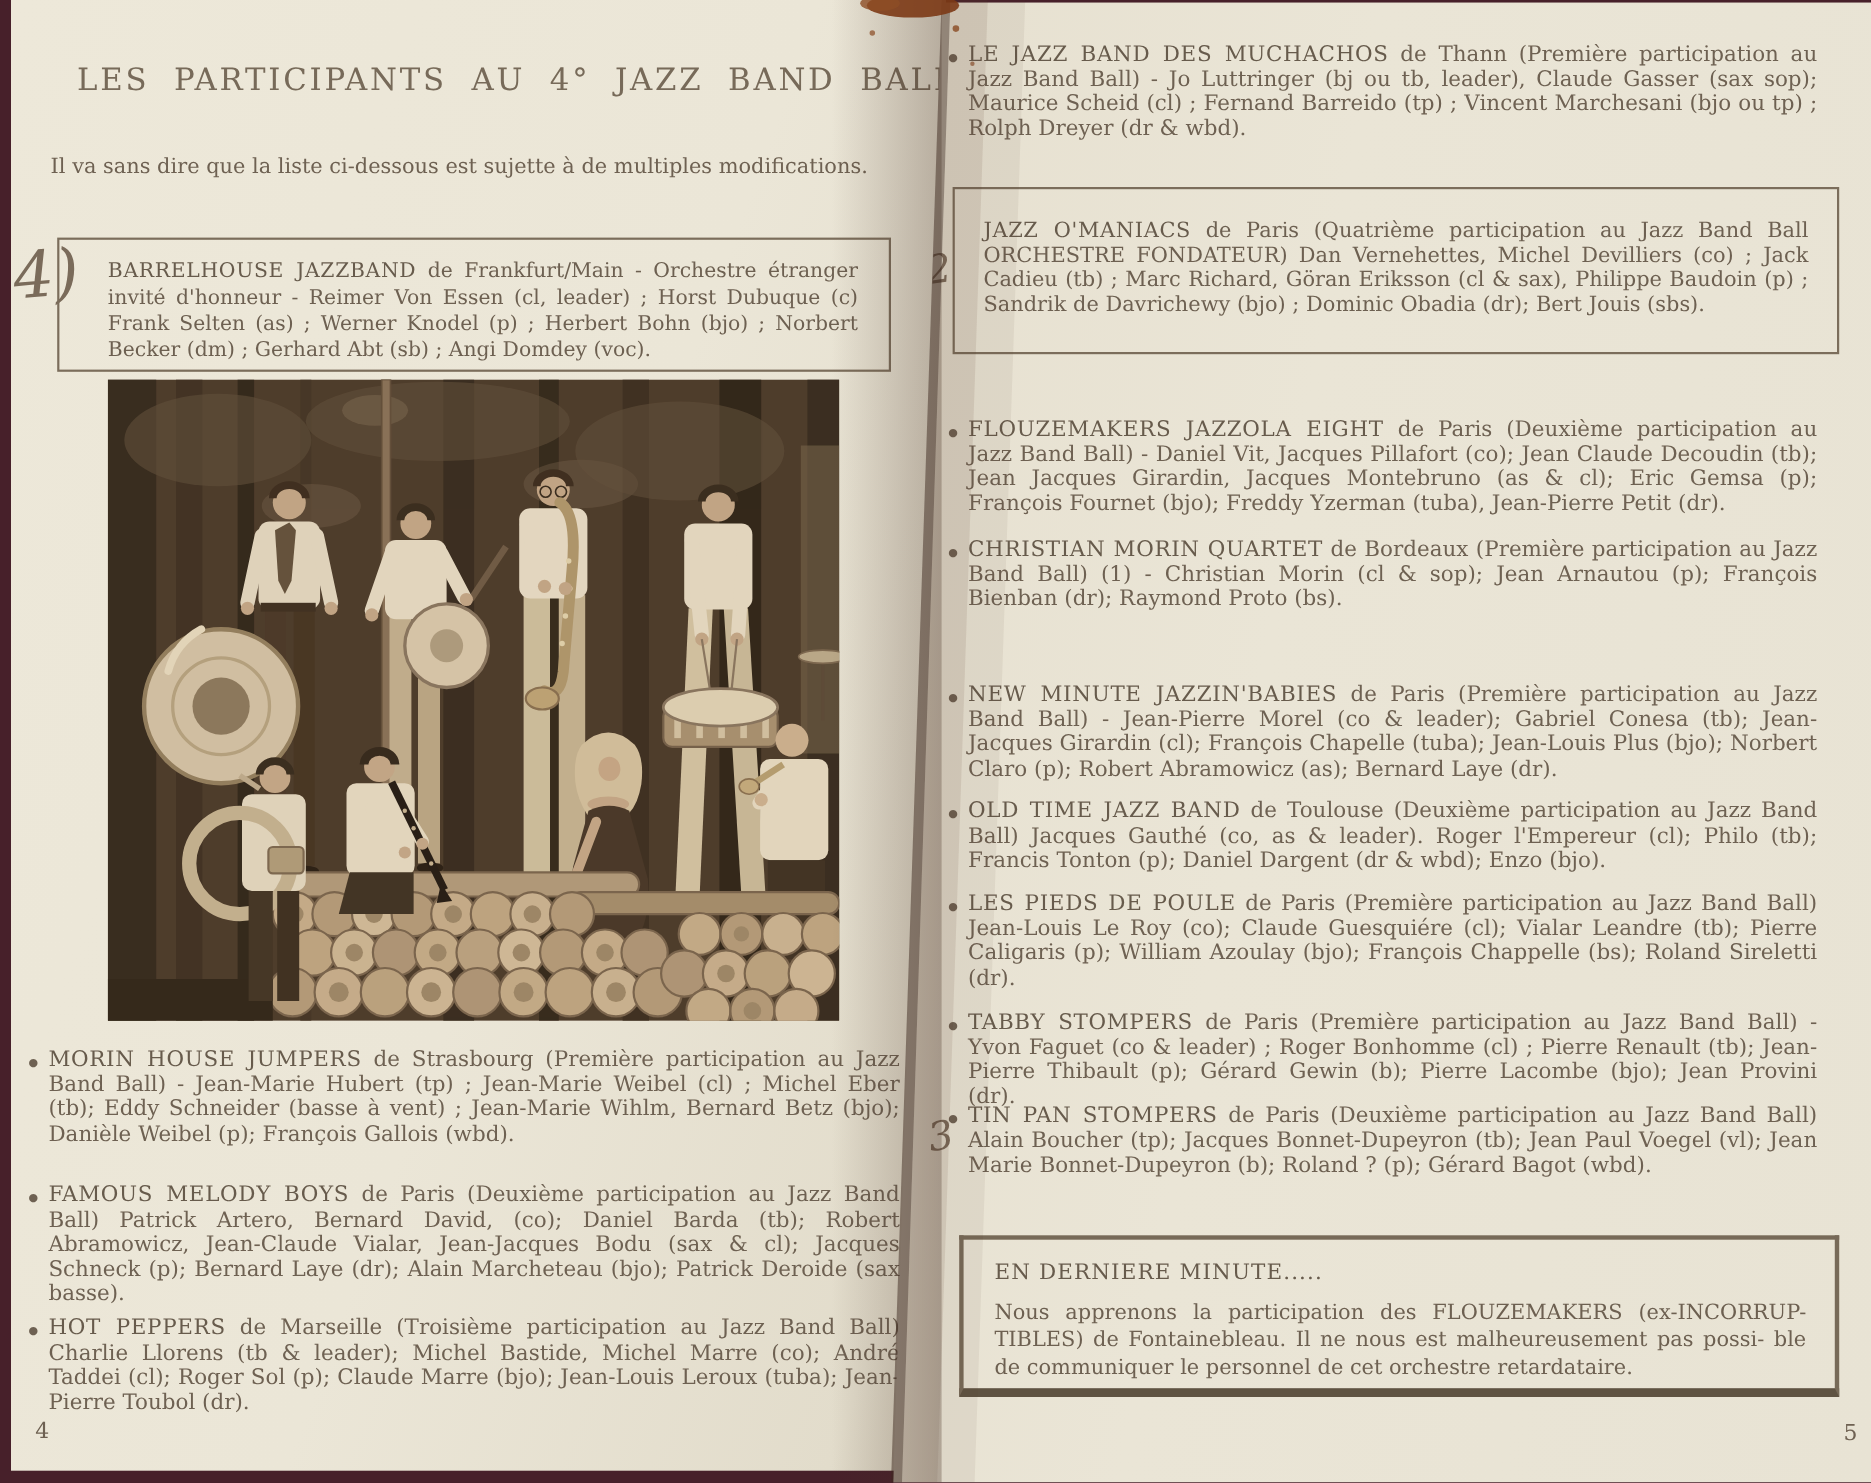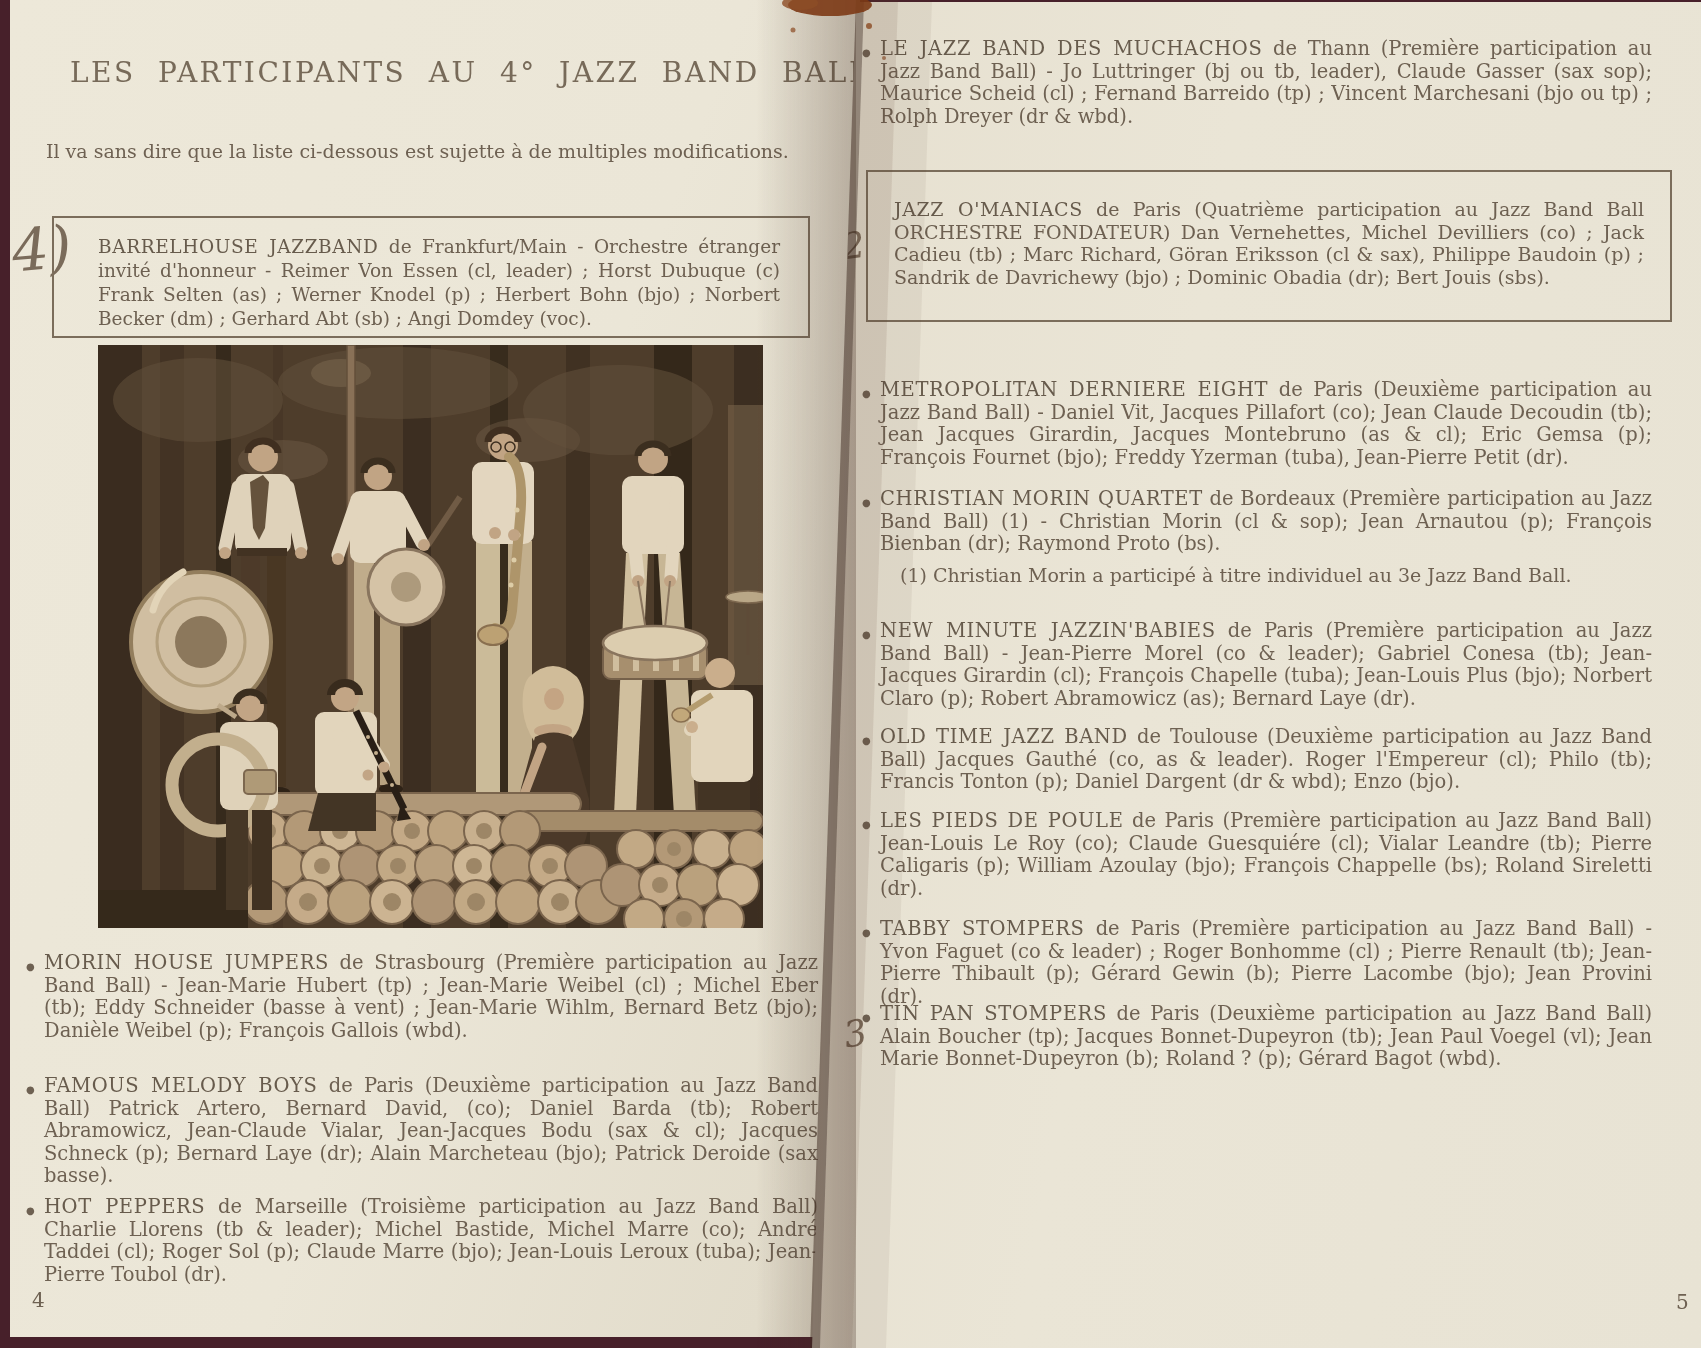--- a/index.html
+++ b/index.html
@@ -313,31 +313,30 @@
 
     <div class="mark" id="mark-2">2</div>
 
     <div class="fbox" id="right-fbox">
       <span class="bname">JAZZ O'MANIACS</span>
       <span>de Paris (Quatrième participation au Jazz Band Ball ORCHESTRE FONDATEUR) Dan Vernehettes, Michel Devilliers  (co) ; Jack Cadieu (tb) ;  Marc Richard, Göran Eriksson (cl &amp; sax),  Philippe Baudoin (p) ; Sandrik de Davrichewy (bjo) ; Dominic Obadia (dr);  Bert Jouis (sbs).</span>
     </div>
 
     <div class="entry right-entry" style="top:377px">
       <span class="bullet">●</span>
-      <span class="bname">METROPOLITAN DERNIERE EIGHT</span>
+      <span class="bname">FLOUZEMAKERS JAZZOLA EIGHT</span>
       <span>de Paris (Deuxième participation au Jazz Band Ball) - Daniel Vit, Jacques Pillafort (co); Jean Claude Decoudin (tb); Jean Jacques Girardin, Jacques Montebruno (as &amp; cl); Eric Gemsa (p);  François Fournet (bjo); Freddy Yzerman (tuba), Jean-Pierre Petit (dr).</span>
     </div>
 
     <div class="entry right-entry" style="top:486px">
       <span class="bullet">●</span>
       <span class="bname">CHRISTIAN MORIN QUARTET</span>
       <span>de Bordeaux (Première participation au Jazz Band Ball) (1) - Christian Morin (cl &amp; sop); Jean Arnautou (p); François Bienban (dr); Raymond Proto (bs).</span>
     </div>
 
-    <div class="footnote" style="top:562px">(1) Christian Morin a participé à titre individuel au 3e Jazz Band Ball.</div>
 
     <div class="entry right-entry" style="top:618px">
       <span class="bullet">●</span>
       <span class="bname">NEW MINUTE JAZZIN'BABIES</span>
       <span>de Paris (Première participation au Jazz Band Ball) - Jean-Pierre Morel (co &amp; leader); Gabriel Conesa (tb);  Jean-Jacques Girardin (cl); François Chapelle (tuba); Jean-Louis Plus (bjo); Norbert Claro (p); Robert Abramowicz (as); Bernard Laye (dr).</span>
     </div>
 
     <div class="entry right-entry" style="top:724px">
       <span class="bullet">●</span>
       <span class="bname">OLD TIME JAZZ BAND</span>
@@ -357,20 +356,24 @@
     </div>
 
     <div class="mark" id="mark-3">3</div>
 
     <div class="entry right-entry" style="top:1001px">
       <span class="bullet">●</span>
       <span class="bname">TIN PAN STOMPERS</span>
       <span>de Paris (Deuxième participation au Jazz Band Ball) Alain Boucher (tp); Jacques Bonnet-Dupeyron (tb); Jean Paul Voegel (vl); Jean Marie Bonnet-Dupeyron (b); Roland ? (p); Gérard Bagot (wbd).</span>
     </div>
 
+    <div class="fbox" id="lm-box">
+      <div id="lm-title">EN DERNIERE MINUTE.....</div>
+      <div id="lm-body">Nous apprenons la participation des FLOUZEMAKERS (ex-INCORRUP- TIBLES) de Fontainebleau. Il ne nous est malheureusement pas possi- ble de communiquer le personnel de cet orchestre retardataire.</div>
+    </div>
 
     <div class="pagenum" id="pn5">5</div>
   </div>
 
   <svg id="gutter-overlay" width="1701" height="1348" viewBox="0 0 1701 1348">
     <defs>
       <linearGradient id="gl" x1="0" y1="0" x2="1" y2="0">
         <stop offset="0" stop-color="rgba(70,48,36,0)"></stop>
         <stop offset="1" stop-color="rgba(70,48,36,0.30)"></stop>
       </linearGradient>

